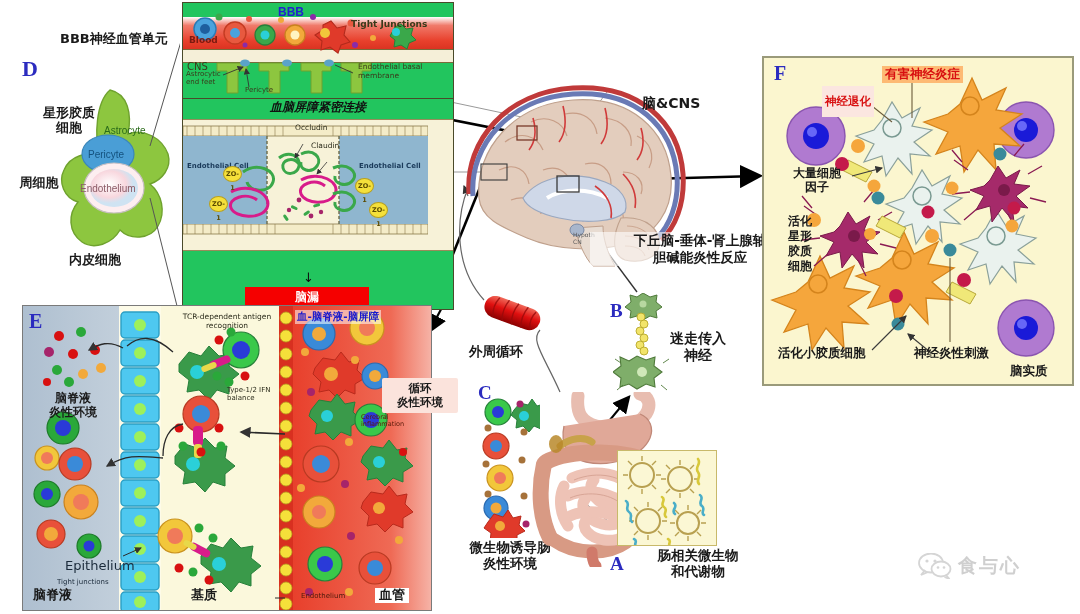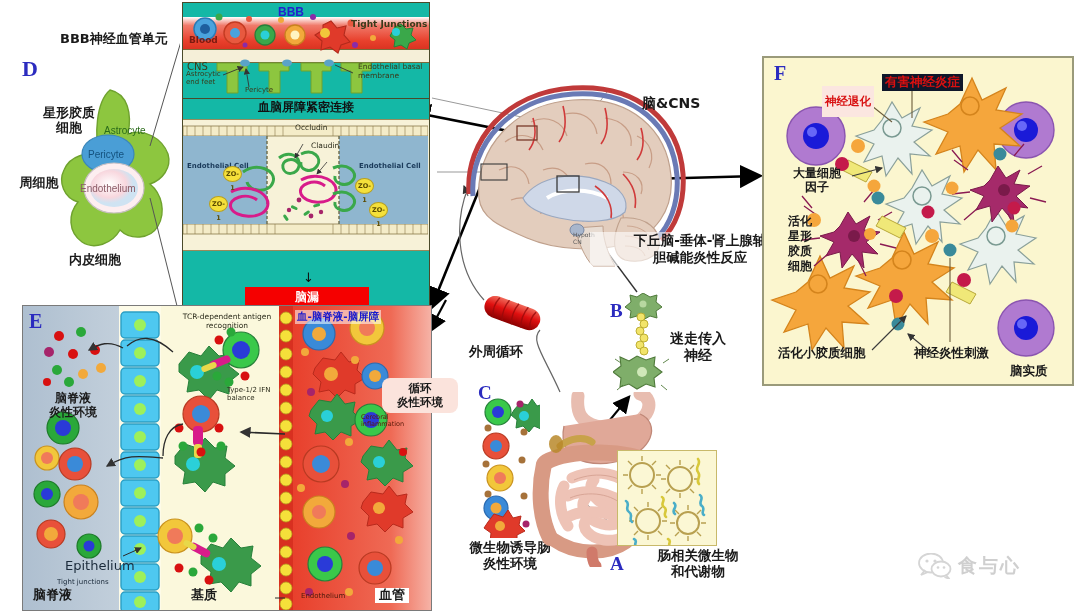--- a/index.html
+++ b/index.html
@@ -13,38 +13,38 @@
   #panel-d{left:0;top:0;width:180px;height:300px;margin-top:28px;}
   #d-title{left:60px;top:4px;font-size:13px;}
   #d-letter{left:22px;top:28px;font-size:22px;}
   #d-astro-lab{left:24px;top:78px;font-size:13px;width:90px;}
   #d-peri-lab{left:4px;top:148px;font-size:13px;width:70px;}
   #d-endo-lab{left:50px;top:225px;font-size:13px;width:90px;}
   .nvu{left:58px;top:60px;width:120px;height:180px;}
   .nvu svg{display:block;}
 
   
-  #bbb-box{left:182px;top:2px;width:248px;height:308px;border:1.5px solid #4a4a2a;
-           background:#14b8a6;box-sizing:border-box;}
+  #bbb-box{left:182px;top:2px;width:272px;height:308px;border:1.5px solid #4a4a2a;
+           background:#22c55e;box-sizing:border-box;}
   #bbb-top{position:absolute;left:0;top:0;width:100%;height:95px;border-bottom:1.5px solid #4a4a2a;}
   .blood-band{position:absolute;left:0;top:14px;width:100%;height:34px;
      background:linear-gradient(180deg,#fff 0%,#f07a6a 25%,#e8402c 70%,#d8301f 100%);}
   .vessel-lumen{position:absolute;left:0;top:46px;width:100%;height:12px;background:#f5efd8;
      border-top:1px solid #7a6a3a;border-bottom:1px solid #7a6a3a;}
   #bbb-word{left:95px;top:2px;font-size:12px;font-weight:bold;color:#2222cc;
      font-family:"Liberation Sans",sans-serif;position:absolute;}
   #tj-word{left:168px;top:16px;font-size:9px;font-weight:bold;color:#3a3a1a;position:absolute;}
   #blood-word{left:6px;top:32px;font-size:9px;font-weight:bold;color:#7a1a10;position:absolute;}
   #cns-word{left:4px;top:58px;font-size:10px;color:#3a3a1a;position:absolute;}
   #aef-word{left:3px;top:68px;font-size:7px;color:#3a3a1a;position:absolute;width:48px;line-height:1.1;}
   #peri-word{left:62px;top:83px;font-size:7px;color:#3a3a1a;position:absolute;}
   #ebm-word{left:175px;top:60px;font-size:7.5px;color:#3a3a1a;position:absolute;width:68px;line-height:1.15;}
 
   #bbb-mid-title{position:absolute;left:0;top:98px;width:100%;text-align:center;
-     font-size:12px;font-weight:bold;color:#111;}
+     font-size:12px;font-weight:bold;color:#111;font-style:italic;}
   #bbb-tj-area{position:absolute;left:0;top:116px;width:100%;height:130px;background:#f7f2d8;
      border-top:1px solid #9a8a5a;border-bottom:1px solid #9a8a5a;}
   .ec-txt{position:absolute;font-size:7px;color:#1a3a5a;font-weight:bold;}
   .zo1{position:absolute;width:17px;height:14px;border-radius:50%;background:#f5e03a;
      border:1px solid #b8a020;font-size:6.5px;color:#5a4a00;text-align:center;line-height:14px;font-weight:bold;}
   #occ-lab{position:absolute;left:112px;top:120px;font-size:7.5px;color:#2a2a1a;}
   #cla-lab{position:absolute;left:128px;top:138px;font-size:7.5px;color:#2a2a1a;}
   #bbb-degr{position:absolute;left:0;top:252px;width:100%;text-align:center;
      font-size:11.5px;font-weight:bold;color:#111;}
   #bbb-red{position:absolute;left:62px;top:284px;width:124px;height:20px;background:#f50000;
@@ -70,21 +70,21 @@
   #e-ifn{position:absolute;left:204px;top:80px;width:56px;font-size:7px;color:#2a2a1a;line-height:1.2;}
   #e-epith{position:absolute;left:42px;top:252px;font-size:13px;color:#1a2a3a;text-align:center;}
   #e-tj{position:absolute;left:34px;top:272px;font-size:7px;color:#1a2a3a;}
   #e-csf-b{position:absolute;left:10px;top:282px;font-size:13px;}
   #e-stroma-b{position:absolute;left:168px;top:282px;font-size:13px;}
   #e-blood-b{position:absolute;left:352px;top:282px;font-size:13px;background:#fff;padding:0 4px;}
   #e-endo-b{position:absolute;left:278px;top:286px;font-size:7px;color:#4a1a0a;}
   #e-cerinf{position:absolute;left:338px;top:108px;width:58px;font-size:6.5px;color:#5a1a0a;line-height:1.15;}
 
   #circ-inf{left:382px;top:378px;width:72px;font-size:11.5px;background:#fbe3dc;padding:3px 2px;
-     border-radius:8px;line-height:1.25;}
+     border-radius:2px;line-height:1.25;}
 
   
   #brain-wrap{left:455px;top:78px;width:240px;height:190px;}
   #brain-cns{left:642px;top:95px;font-size:14px;}
   #hpa{left:590px;top:232px;width:220px;font-size:13.5px;line-height:1.25;
       background:rgba(255,255,255,.6);}
   #hypo-lab{left:573px;top:232px;font-size:6px;color:#5a5a5a;width:26px;line-height:1.1;}
 
   
   #b-letter{left:610px;top:300px;font-size:19px;}
@@ -102,22 +102,22 @@
   #a-lab{left:634px;top:547px;width:128px;font-size:13.5px;line-height:1.2;}
   #micro-box{left:617px;top:450px;width:100px;height:96px;background:#fbf7d4;
      border:1px solid #c8b96a;box-sizing:border-box;}
   #gut{left:520px;top:392px;width:160px;height:175px;}
   #c-cells{left:480px;top:398px;width:60px;height:140px;}
 
   
   #panel-f{left:762px;top:56px;width:312px;height:330px;border:2px solid #9a9a7a;
      box-sizing:border-box;background:#fbf6cf;overflow:hidden;}
   #f-letter{position:absolute;left:10px;top:4px;font-size:20px;}
-  #f-harm{position:absolute;left:118px;top:16px;font-size:12.5px;font-weight:bold;color:#d81010;
-     background:#0f172a;padding:0 3px;white-space:nowrap;}
+  #f-harm{position:absolute;left:118px;top:8px;font-size:12.5px;font-weight:bold;color:#d81010;
+     background:#fdba74;padding:0 3px;white-space:nowrap;}
   #f-degen{position:absolute;left:58px;top:28px;font-size:11.5px;font-weight:bold;color:#d81010;
      background:#fbe6e0;padding:8px 3px;white-space:nowrap;}
   #f-cyto{position:absolute;left:12px;top:108px;width:82px;font-size:12px;line-height:1.2;}
   #f-astro{position:absolute;left:14px;top:156px;width:44px;font-size:12px;line-height:1.25;}
   #f-micro{position:absolute;left:14px;top:288px;font-size:12.5px;}
   #f-stim{position:absolute;left:150px;top:288px;font-size:12.5px;}
   #f-paren{position:absolute;left:246px;top:306px;font-size:12.5px;}
 
   
   #wm{left:918px;top:548px;width:150px;height:36px;display:flex;align-items:center;

